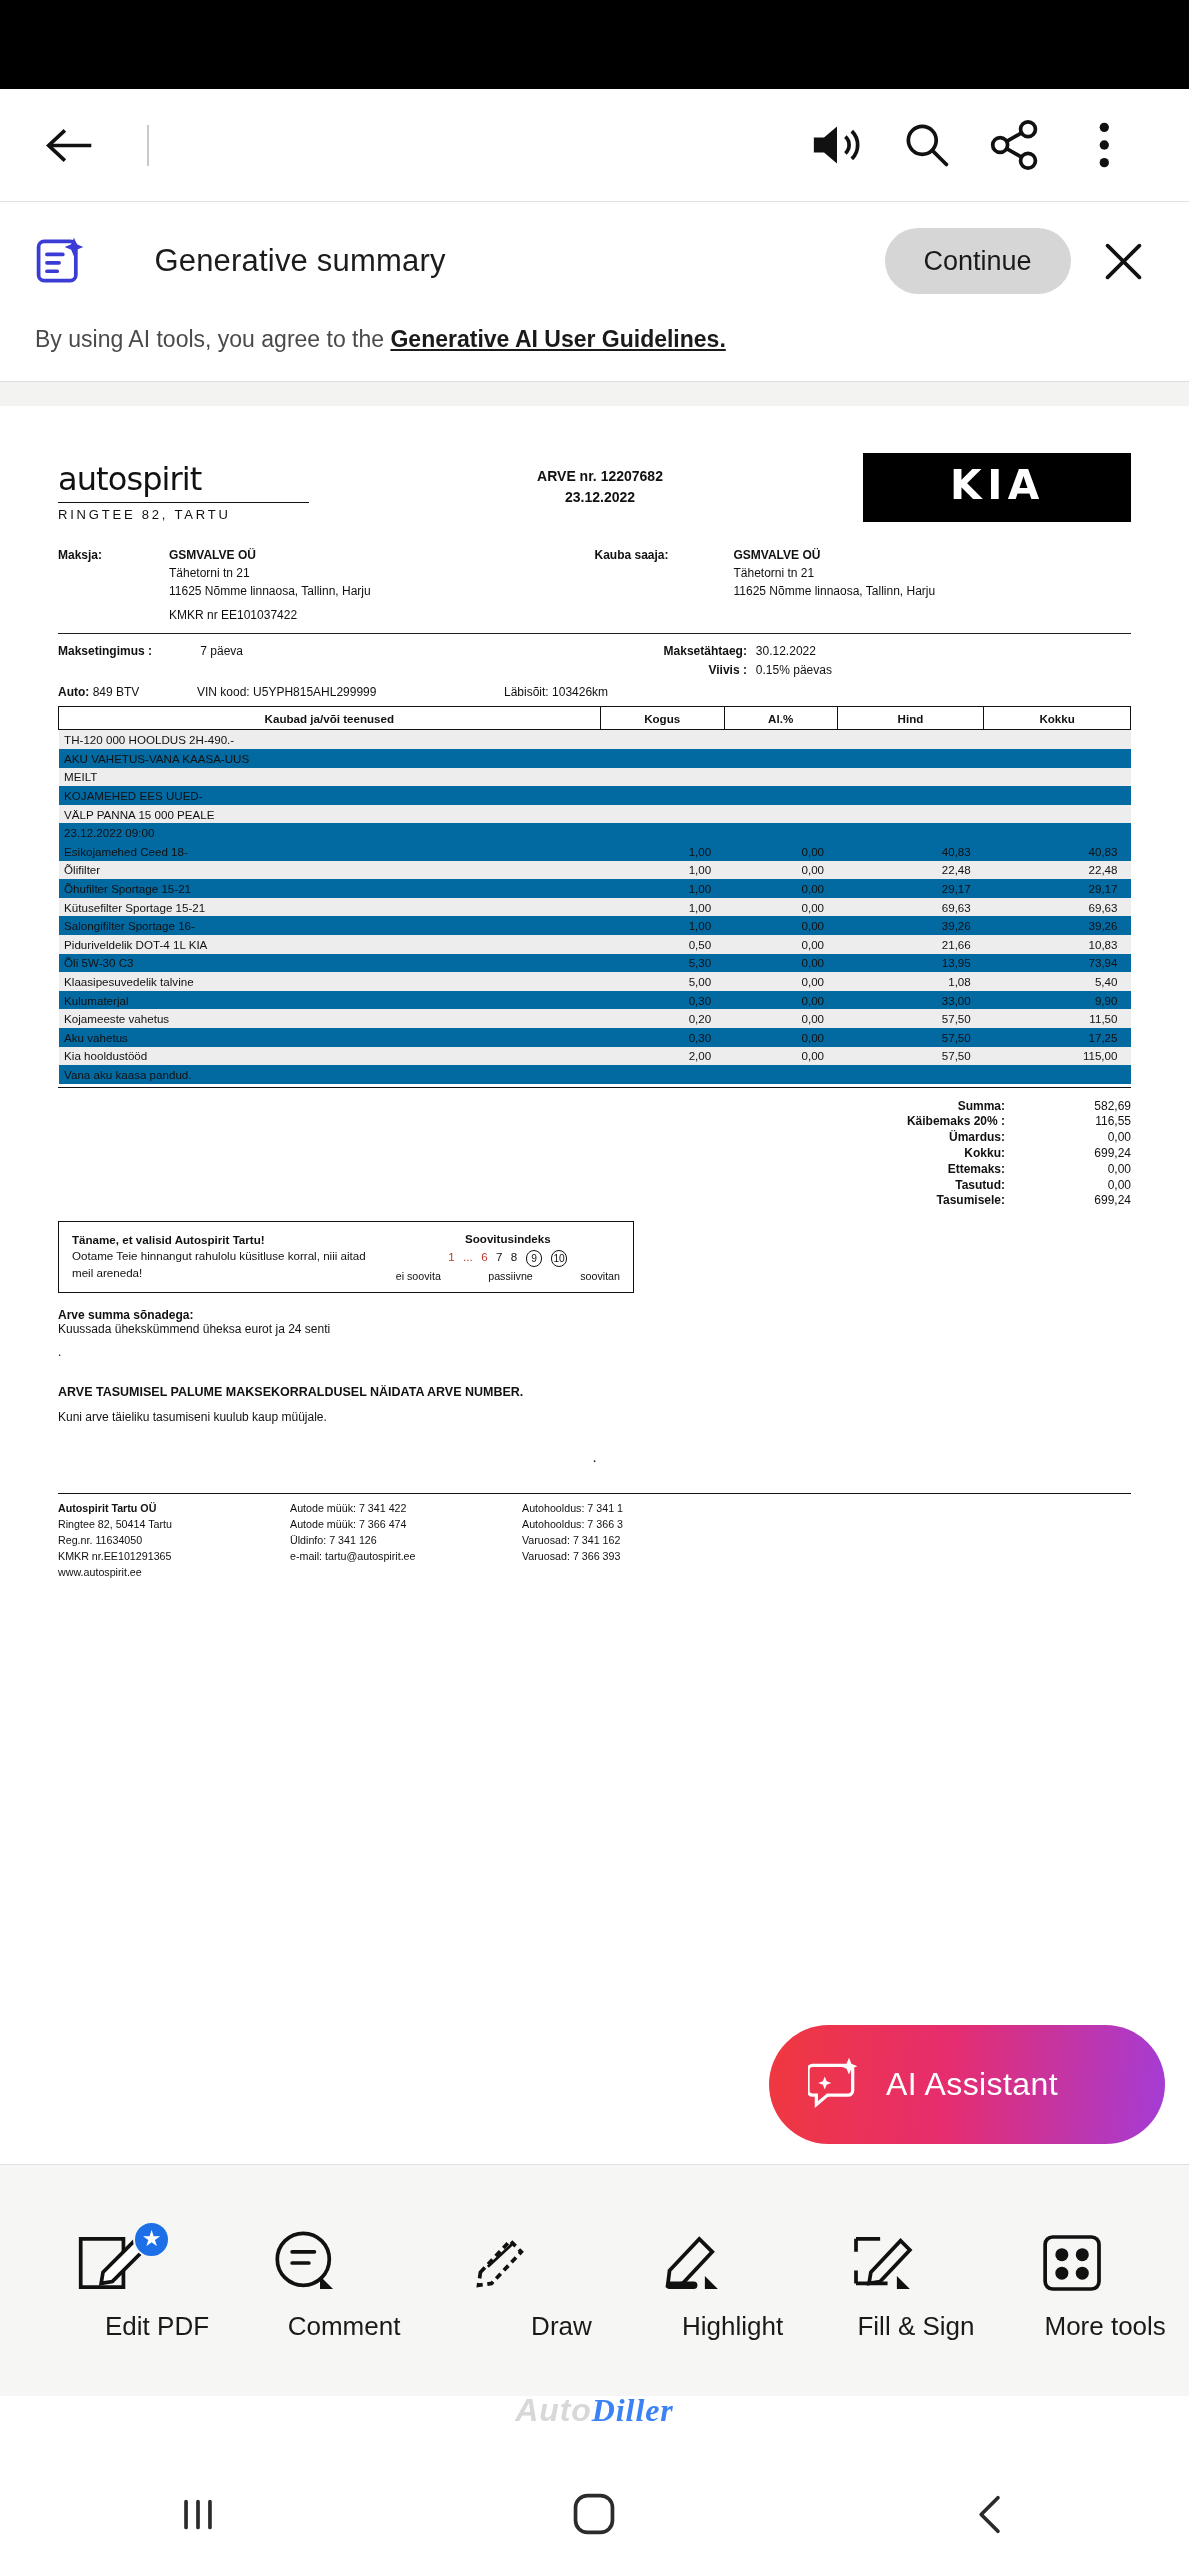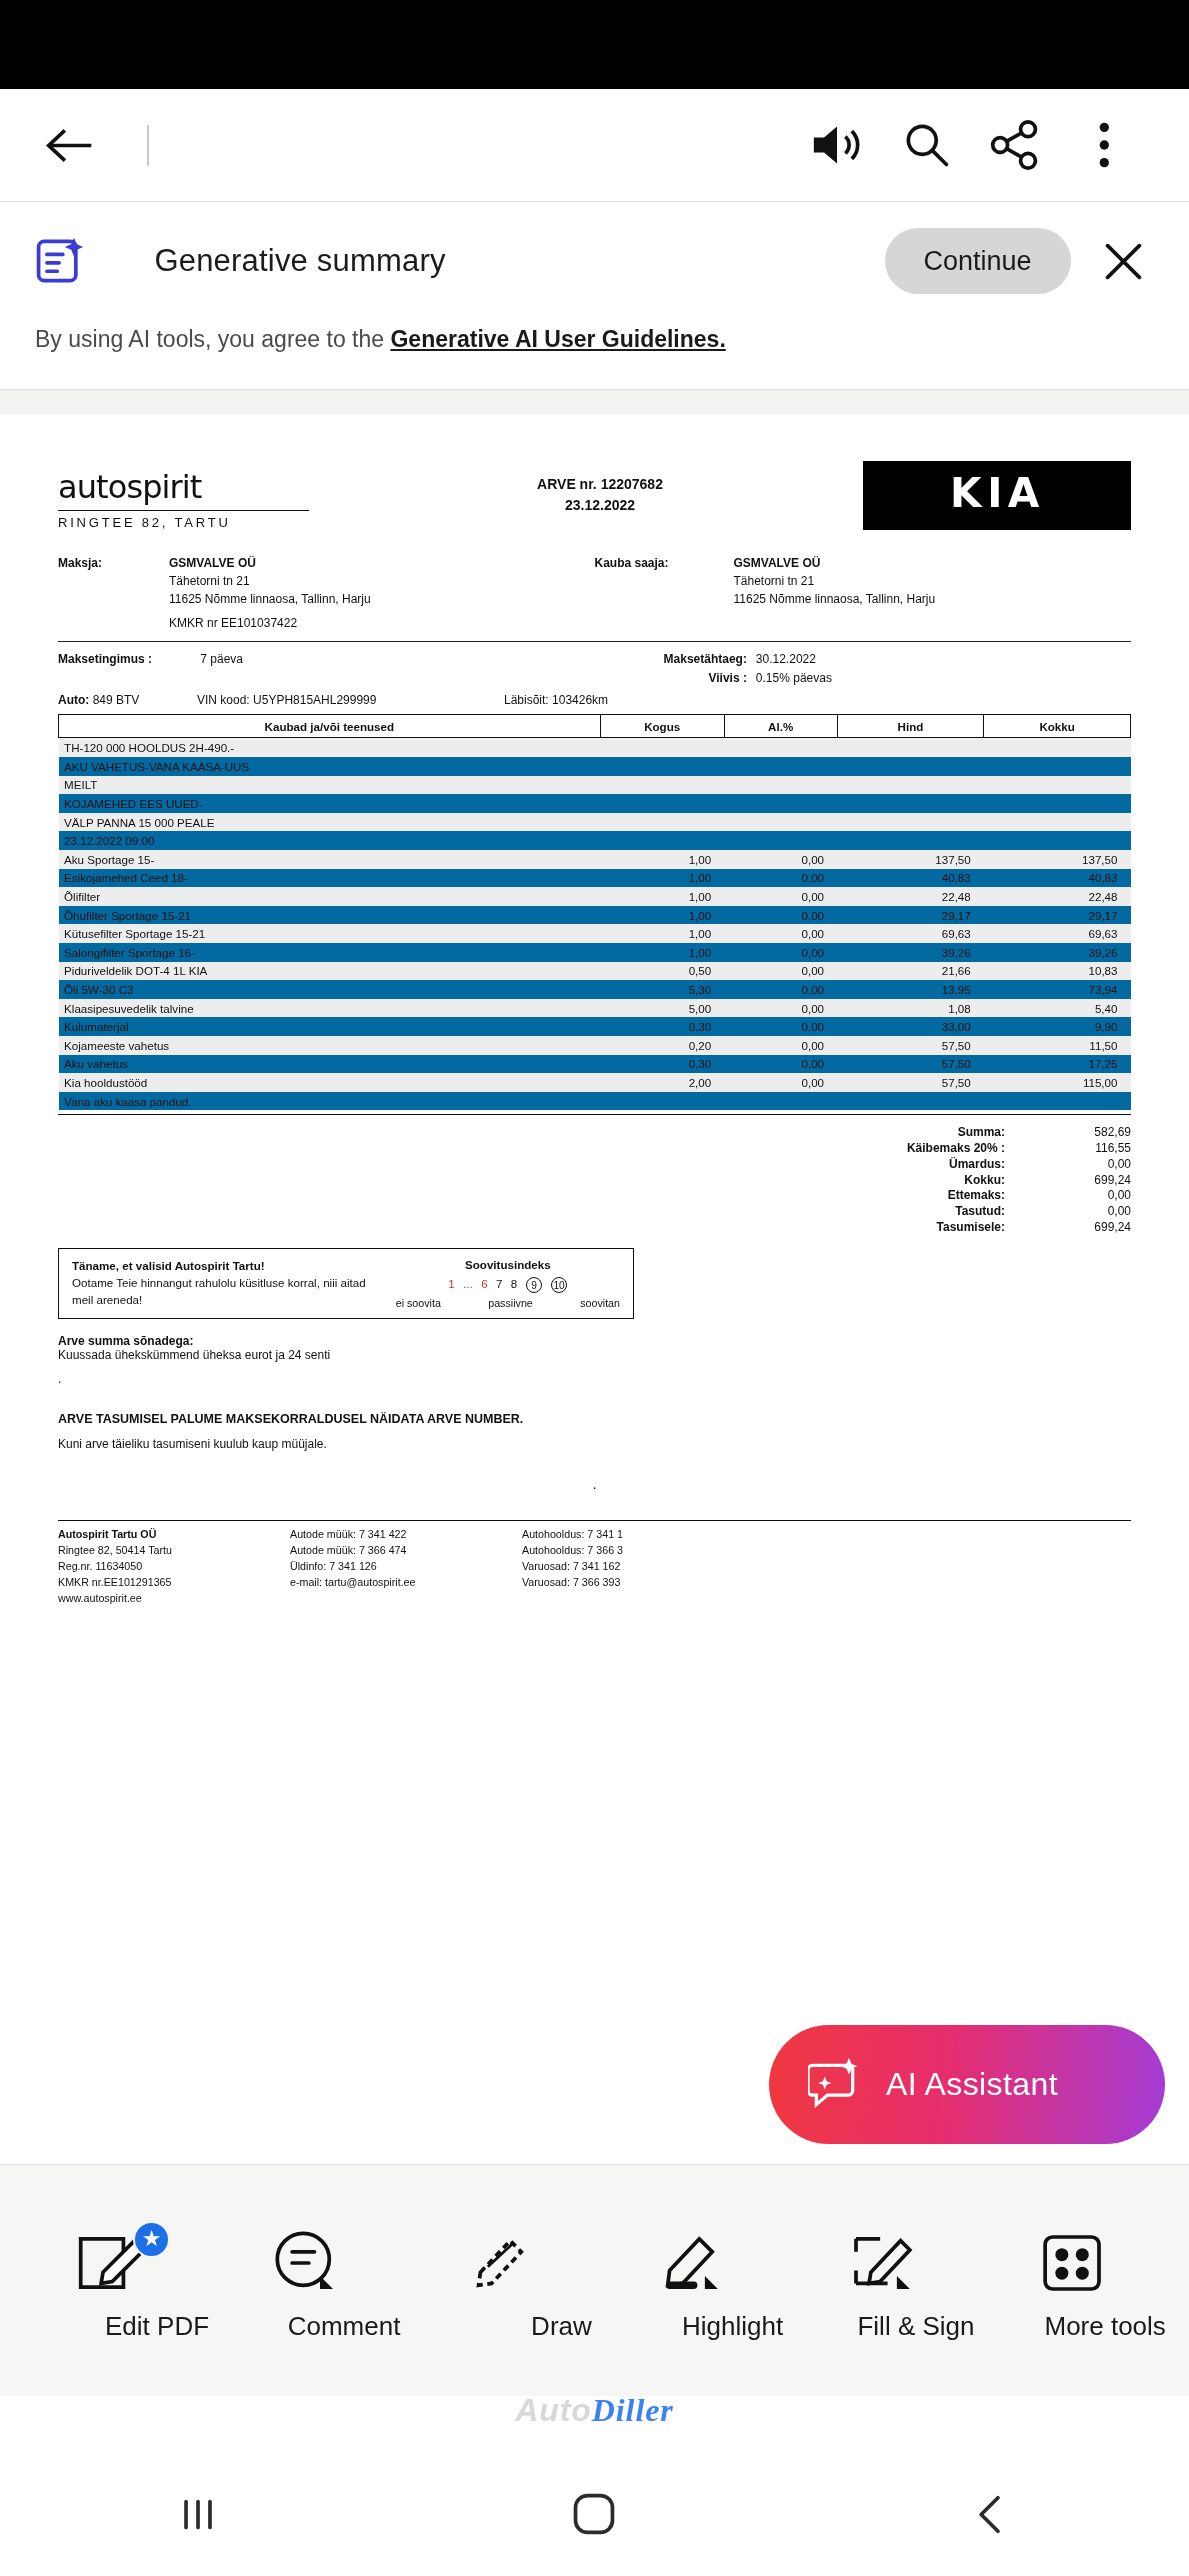--- a/index.html
+++ b/index.html
@@ -59,21 +59,21 @@
     padding: 17.7px 39px;
     border: none;
     font-family: "Liberation Sans", sans-serif;
     white-space: nowrap;
   }
   .close-x { width: 65px; display: flex; align-items: center; justify-content: center; }
 
   .ai-terms {
     font-size: 23px;
     color: #4a4a4a;
-    padding: 15px 35px 36px 35px;
+    padding: 15px 35px 28px 35px;
     background: #ffffff;
     border-bottom: 0.9px solid #dcdcdc;
   }
   .ai-terms b { color: #1a1a1a; text-decoration: underline; font-weight: bold; }
 
   
   .docarea {
     background: #f3f3f1;
     padding: 24px 0 0 0;
     height: 1007px;
@@ -388,27 +388,20 @@
             <td colspan="5">MEILT</td>
           </tr>
           <tr class="plain">
             <td colspan="5">KOJAMEHED EES UUED-</td>
           </tr>
           <tr class="alt">
             <td colspan="5">VÄLP PANNA 15 000 PEALE</td>
           </tr>
           <tr class="plain">
             <td colspan="5">23.12.2022 09:00</td>
-          </tr>
-          <tr class="alt">
-            <td>Aku Sportage 15-</td>
-            <td class="num">1,00</td>
-            <td class="num">0,00</td>
-            <td class="num">137,50</td>
-            <td class="num">137,50</td>
           </tr>
           <tr class="plain">
             <td>Esikojamehed Ceed 18-</td>
             <td class="num">1,00</td>
             <td class="num">0,00</td>
             <td class="num">40,83</td>
             <td class="num">40,83</td>
           </tr>
           <tr class="alt">
             <td>Õlifilter</td>

